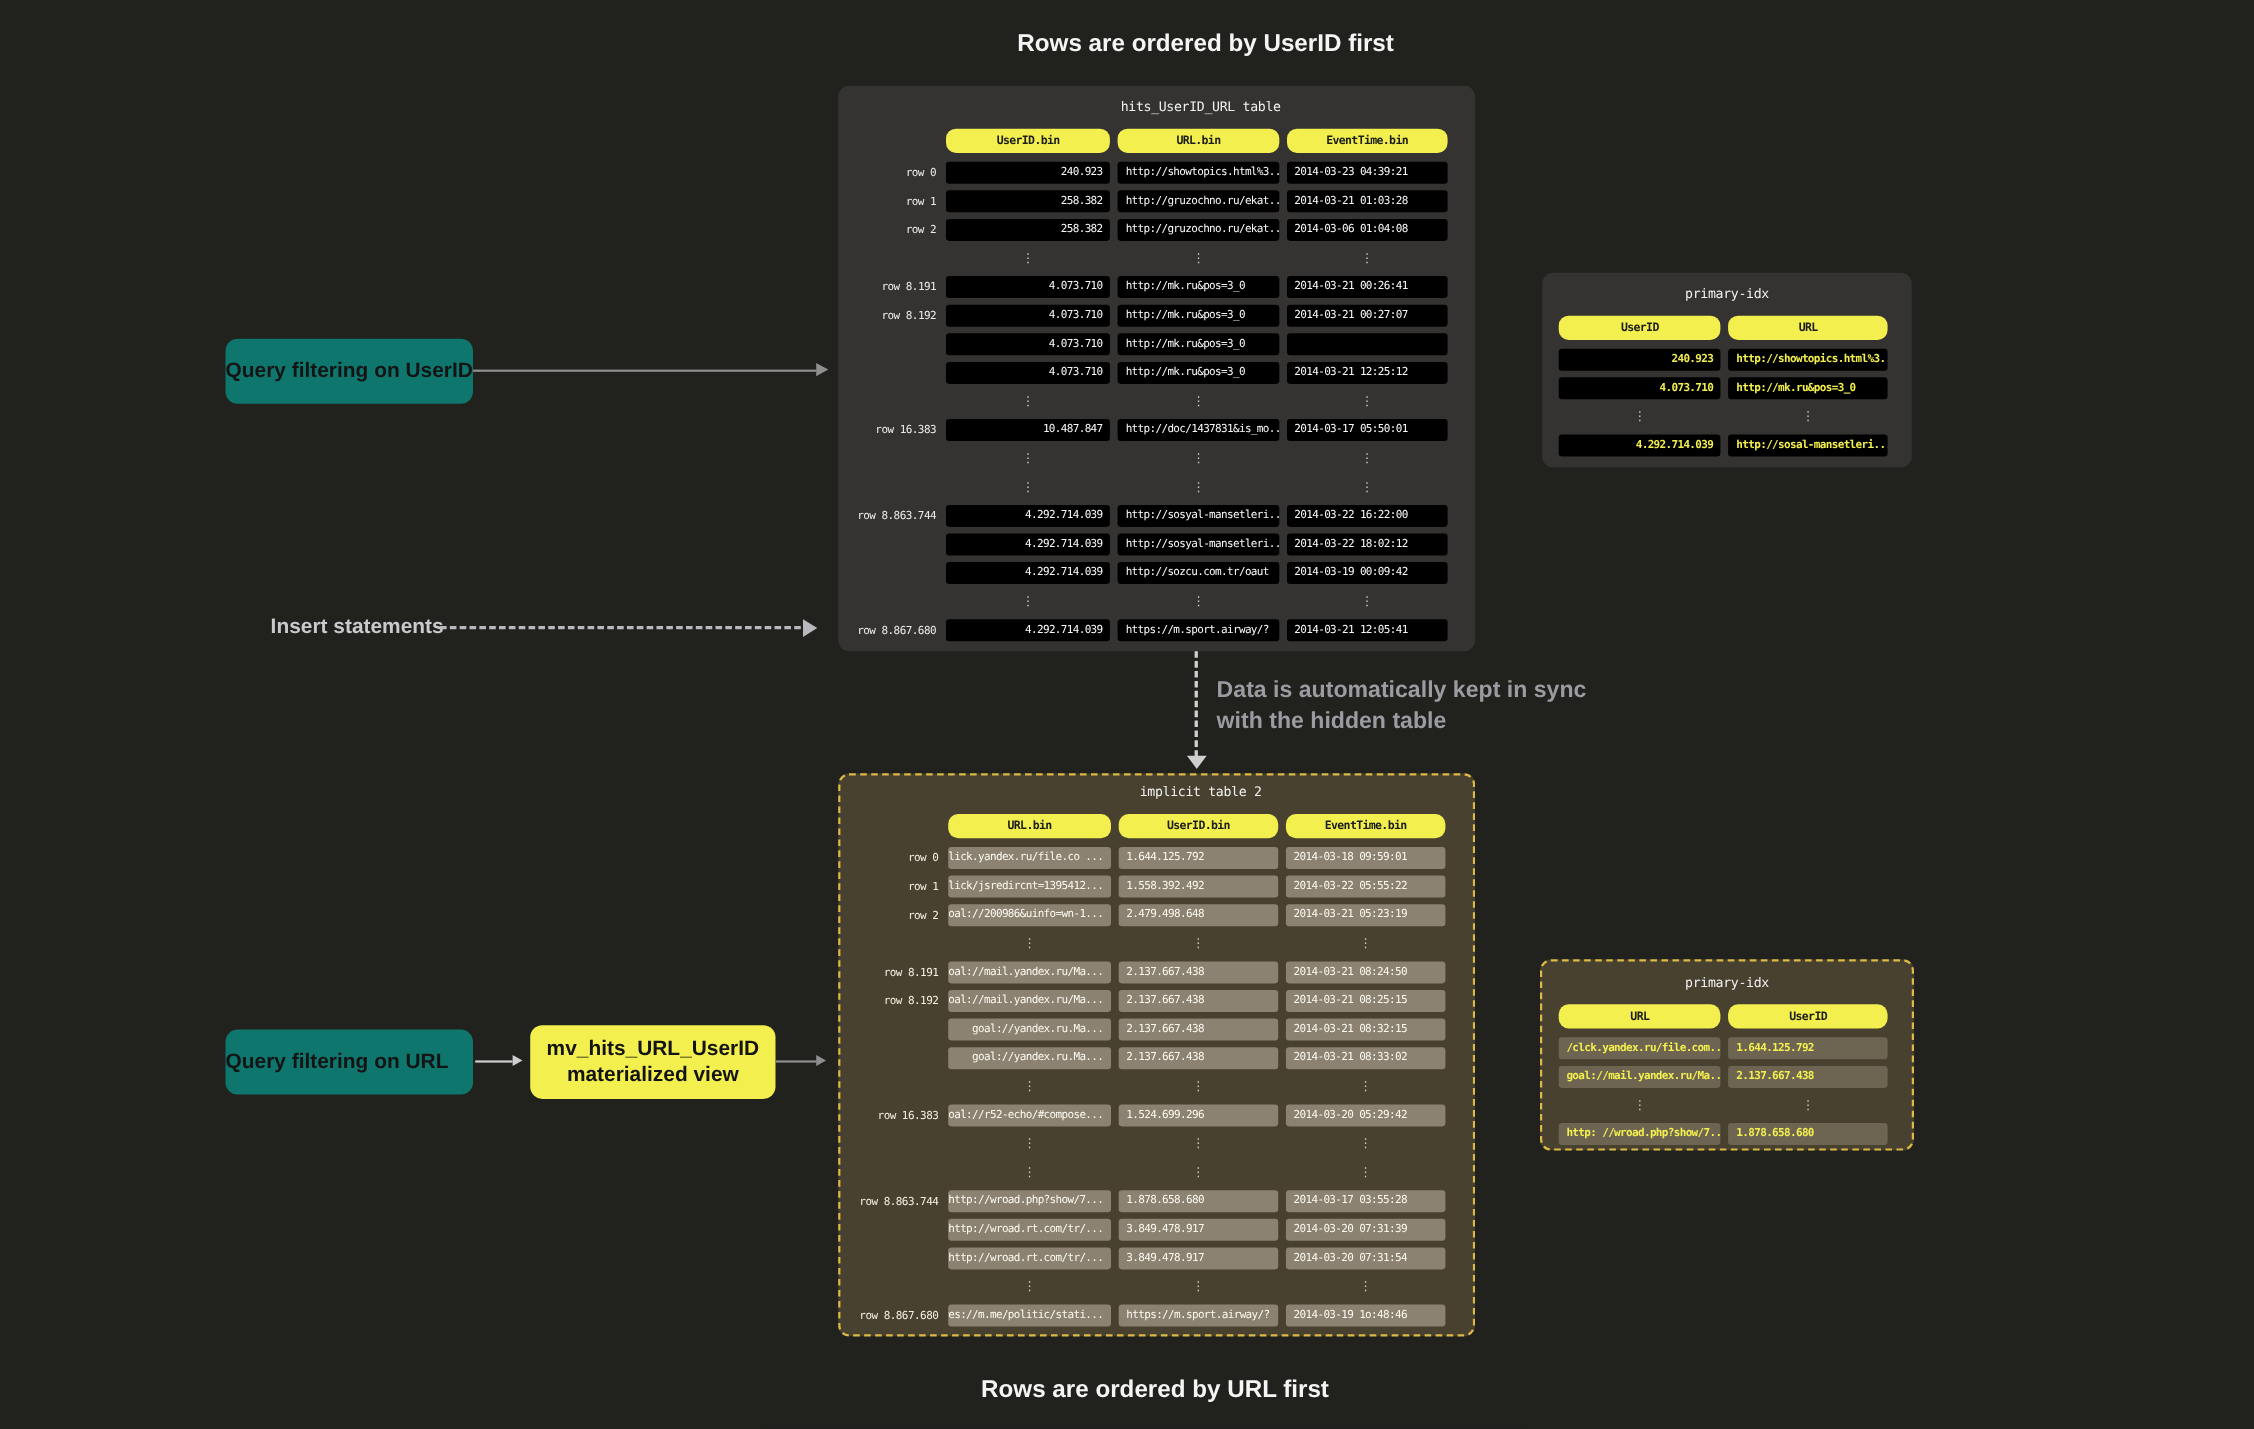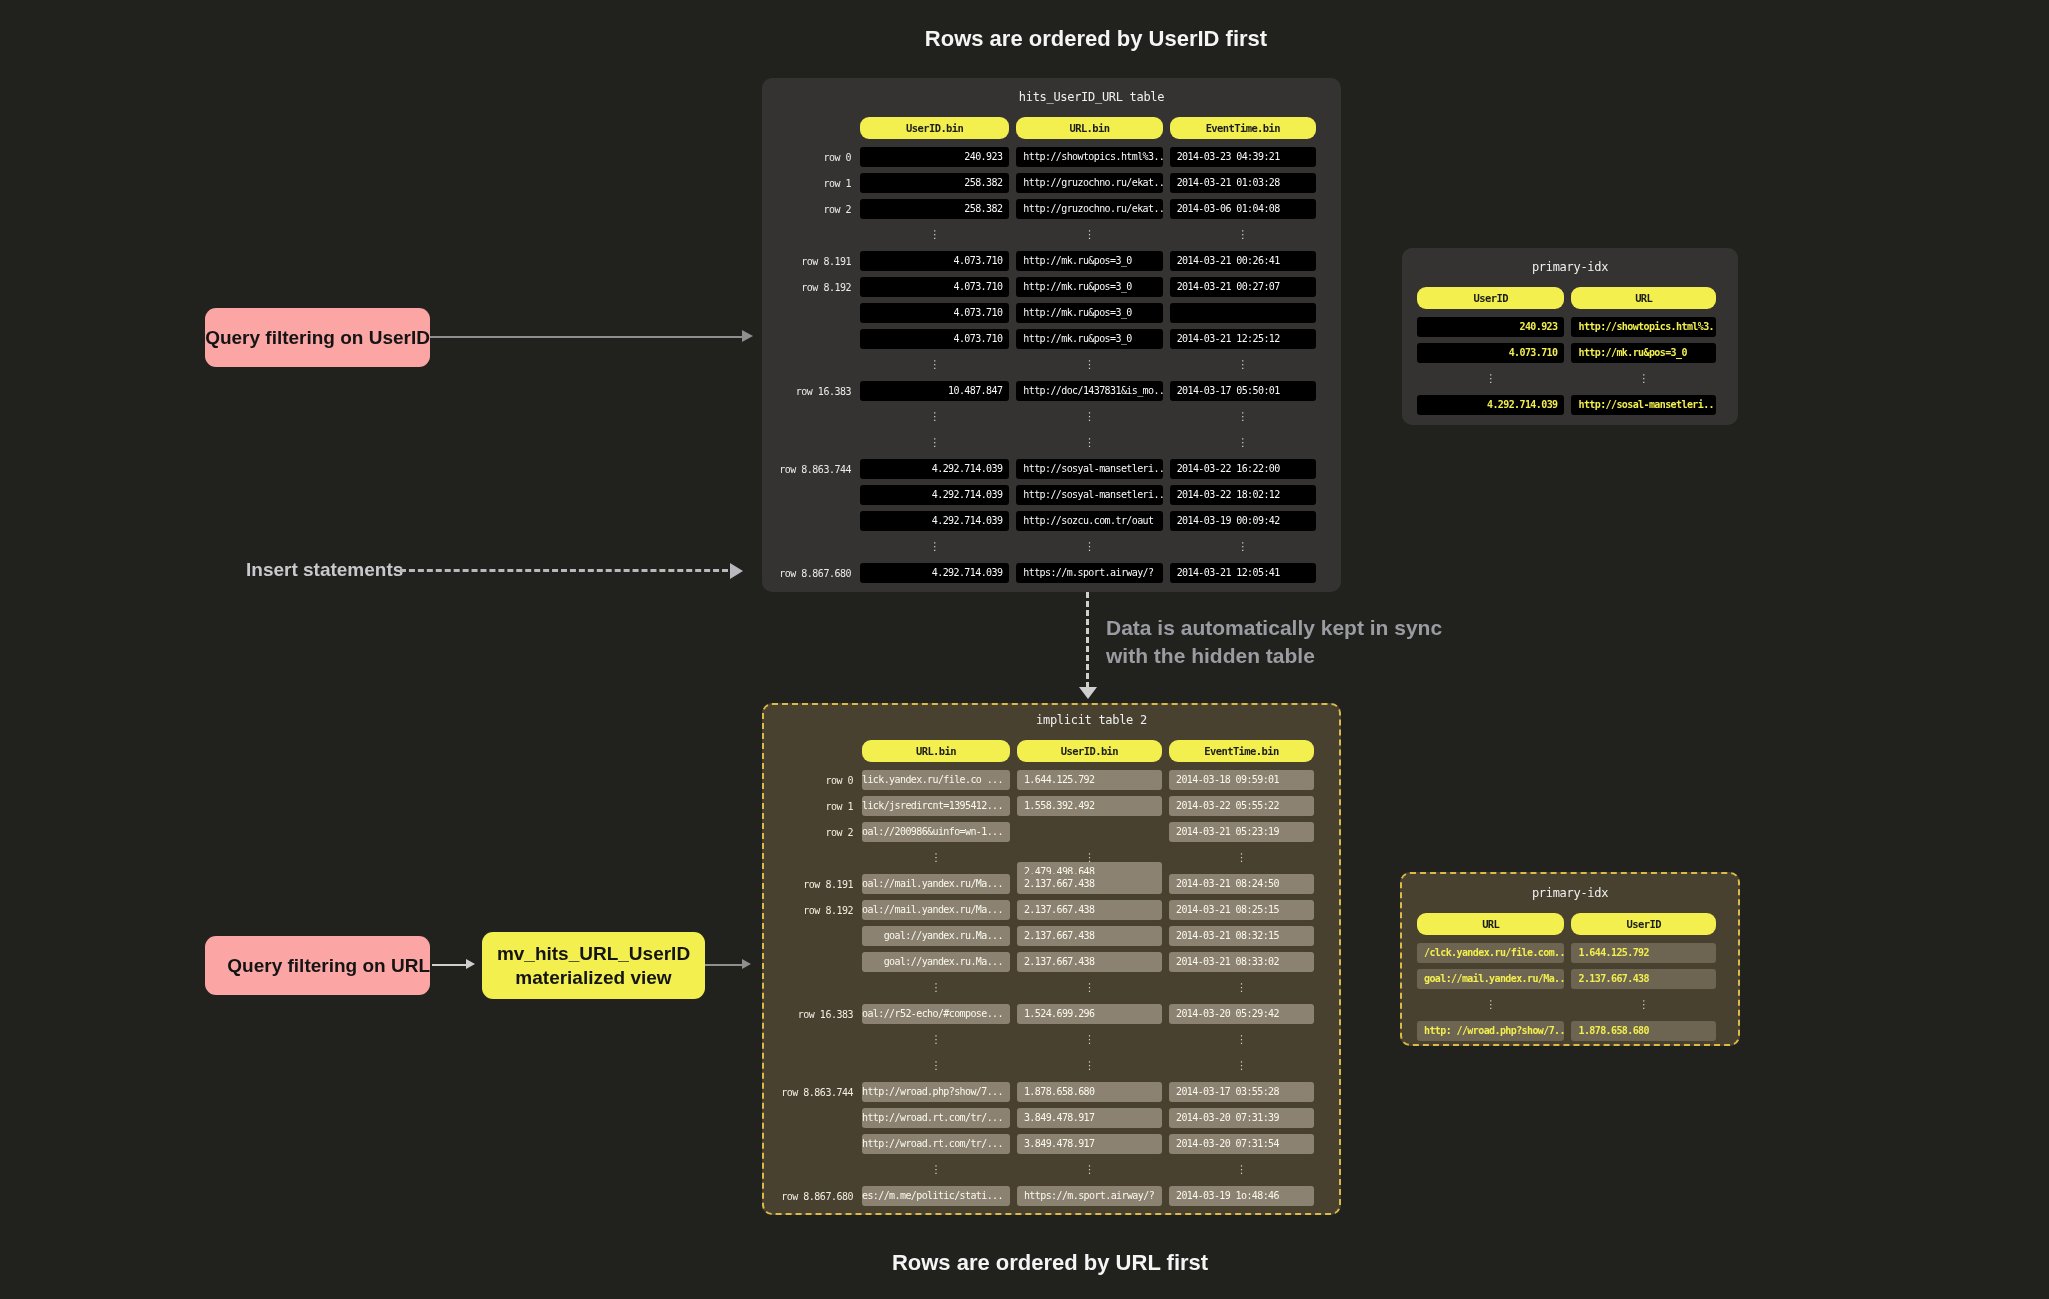--- a/index.html
+++ b/index.html
@@ -42,22 +42,22 @@
   .p-dark .cell.data  { background:#000000; color:#fafafa; }
   .p-dark.idx .cell.data  { color:#f2ef4f; font-weight:bold; }
   .p-olive .cell.data { background:#8b8271; color:#fbf9ef; }
   .p-olive.idx .cell.data { background:#6d6452; color:#f2ef4f; font-weight:bold; }
 
   .dotcell { margin-right:7px; text-align:center; font-family:"DejaVu Sans Mono", monospace;
              font-size:11px; line-height:20px; color:#d2d2d2; }
   .p-olive .dotcell { color:#d9d1bd; }
 
   
-  .white-box { position:absolute; background:#fca5a5; border-radius:11px;
-               display:flex; align-items:center; justify-content:flex-end;
+  .white-box { position:absolute; background:#0f766e; border-radius:11px;
+               display:flex; align-items:center; justify-content:flex-start;
                color:#141414; font-weight:bold; font-size:19px; white-space:nowrap; }
   #qf-userid { left:205px; top:308px; width:225px; height:59px; }
   #qf-url    { left:205px; top:936px; width:225px; height:59px; }
   .yellow-box { position:absolute; background:#f2ef4f; border-radius:11px;
                 display:flex; flex-direction:column; align-items:center; justify-content:center;
                 color:#141414; font-weight:bold; font-size:19px; line-height:24px; white-space:nowrap; }
   #mv-box { left:482px; top:932px; width:223px; height:67px; }
 
   #insert-label { position:absolute; left:246px; top:559px; color:#c9c9cd;
                   font-weight:bold; font-size:19px; white-space:nowrap; }
@@ -247,21 +247,21 @@
       </div>
       <div class="trow">
         <div class="gutter">row 1</div>
         <div class="cell data al-r" style="width: 151px;">/click/jsredircnt=1395412...</div>
         <div class="cell data al-l" style="width: 148px;">1.558.392.492</div>
         <div class="cell data al-l" style="width: 148px;">2014-03-22 05:55:22</div>
       </div>
       <div class="trow">
         <div class="gutter">row 2</div>
         <div class="cell data al-r" style="width: 151px;">goal://200986&amp;uinfo=wn-1...</div>
-        <div class="cell data al-l" style="width: 148px; margin-top: 40px;">2.479.498.648</div>
+        <div class="cell data al-l" style="width: 148px;">2.479.498.648</div>
         <div class="cell data al-l" style="width: 148px;">2014-03-21 05:23:19</div>
       </div>
       <div class="trow dotsrow">
         <div class="gutter"></div>
         <div class="dotcell" style="width: 151px;">⋮</div>
         <div class="dotcell" style="width: 148px;">⋮</div>
         <div class="dotcell" style="width: 148px;">⋮</div>
       </div>
       <div class="trow">
         <div class="gutter">row 8.191</div>

